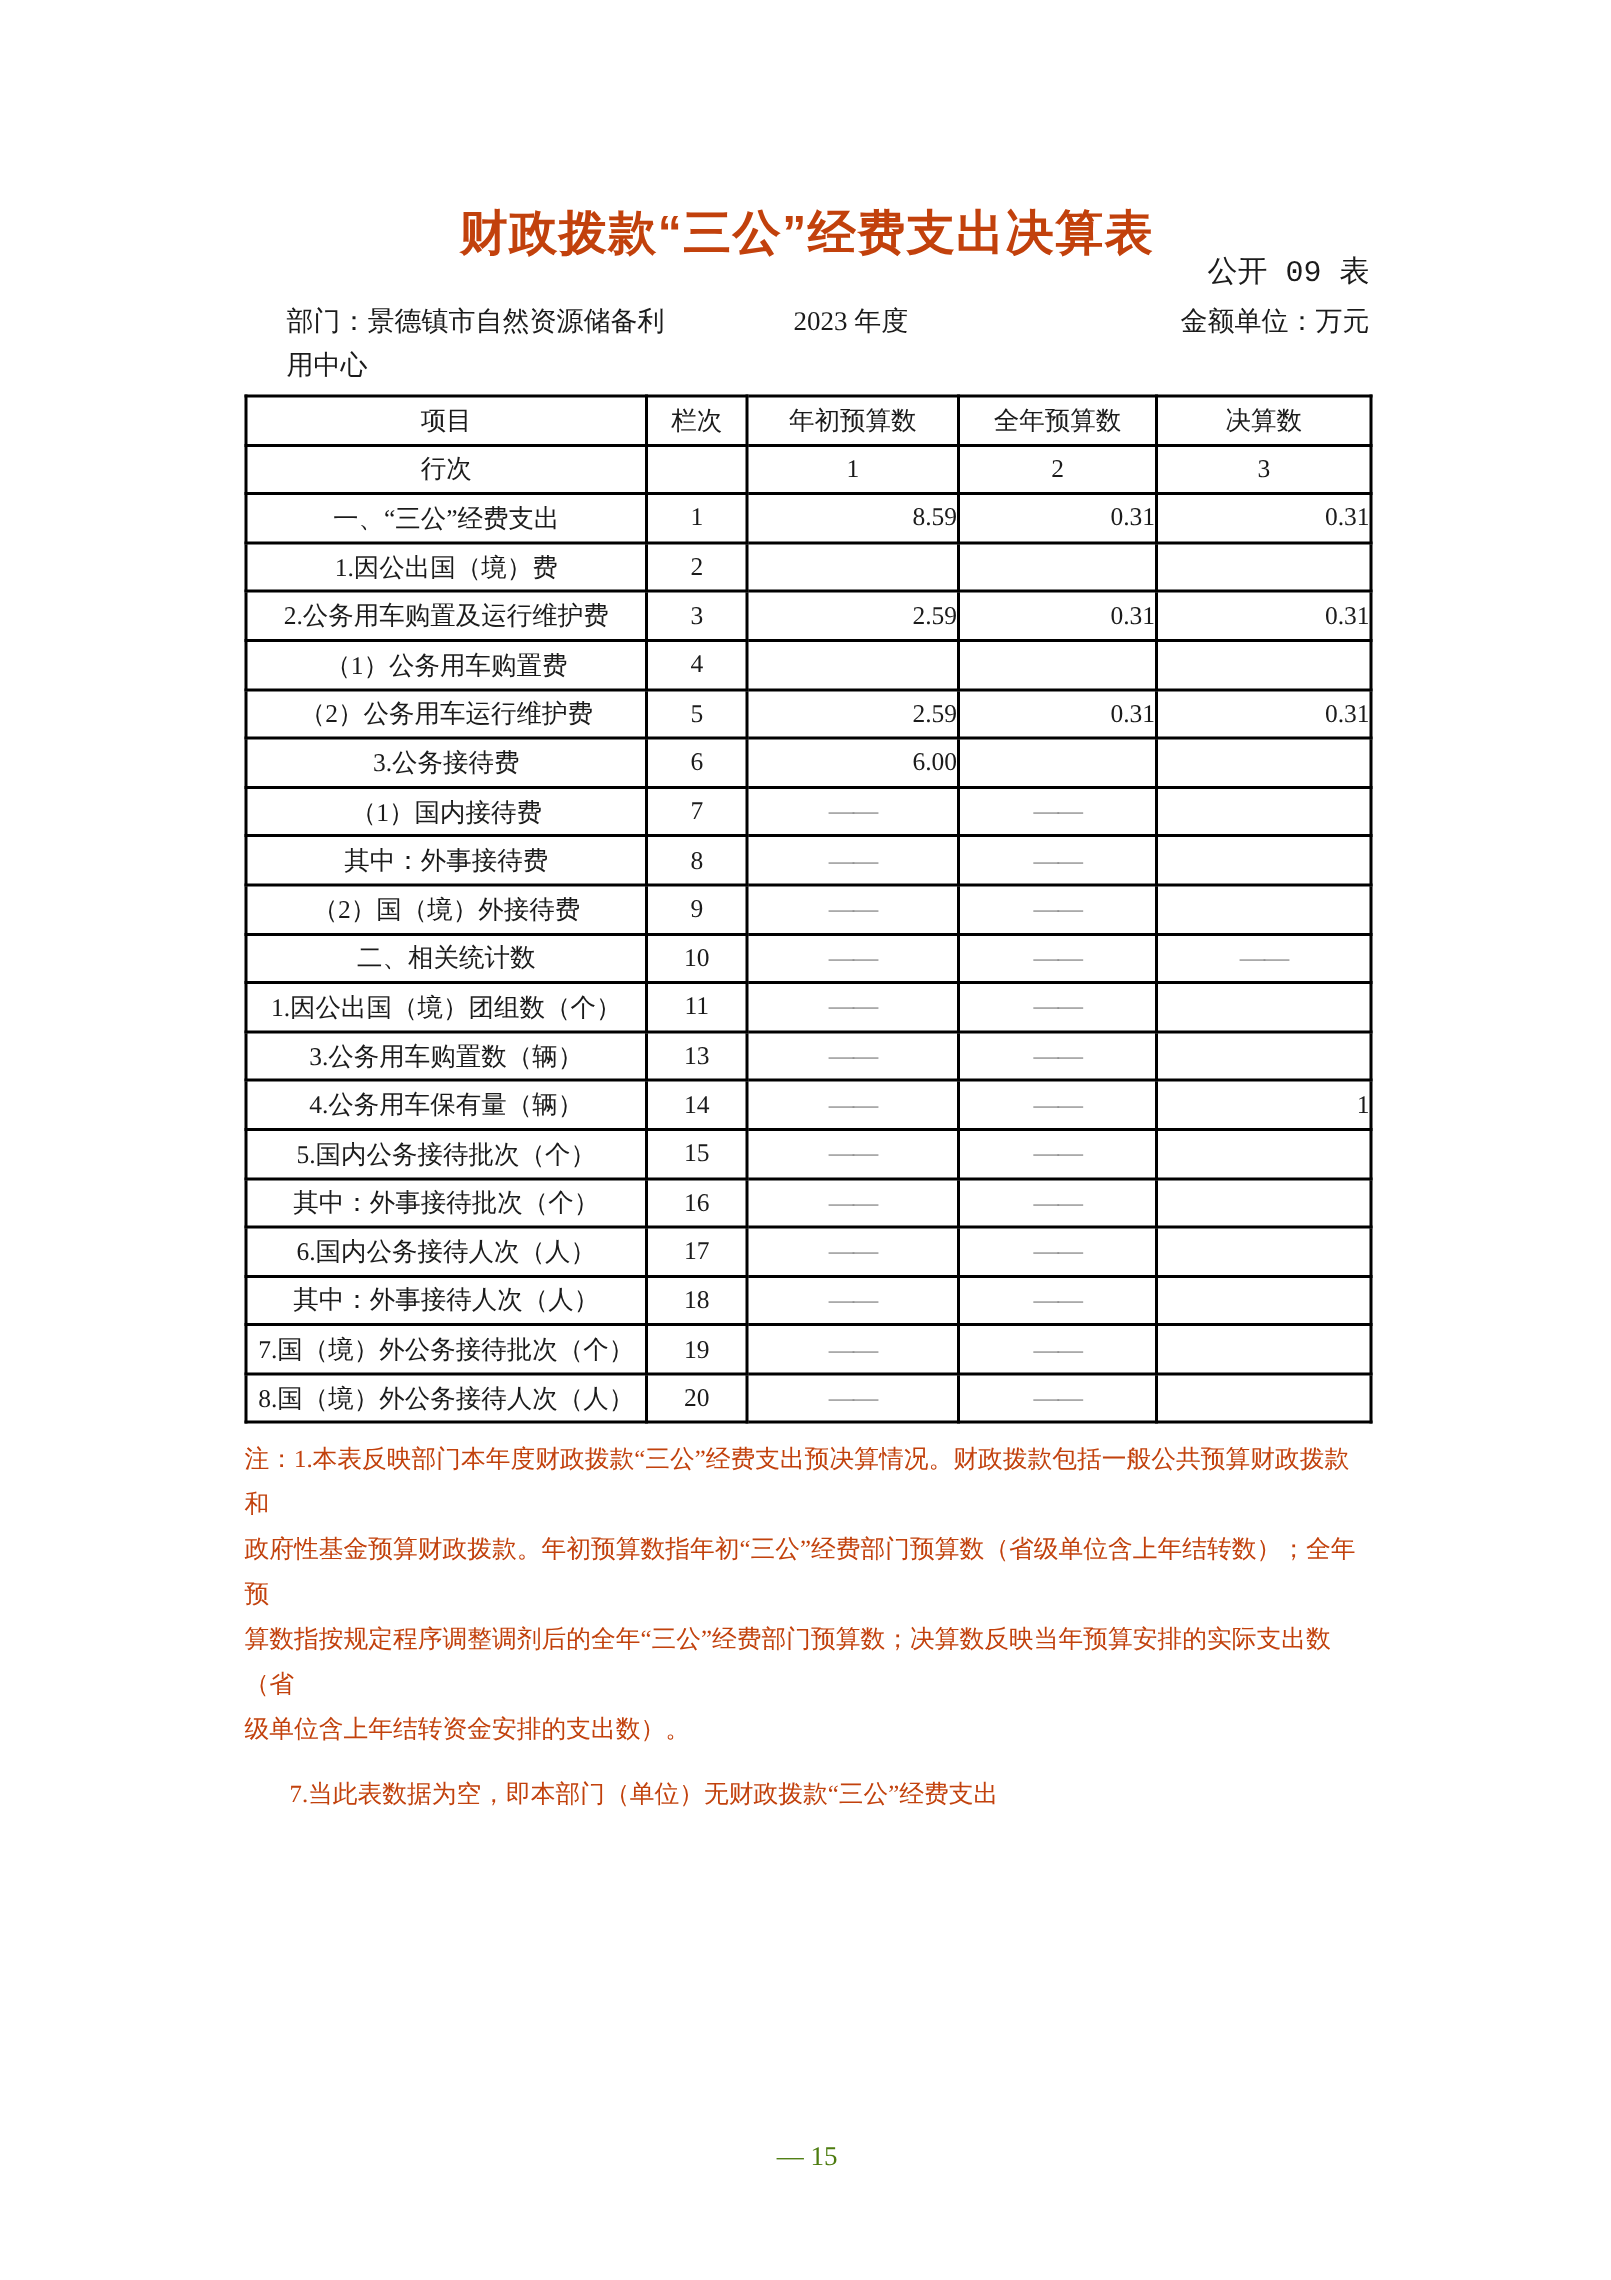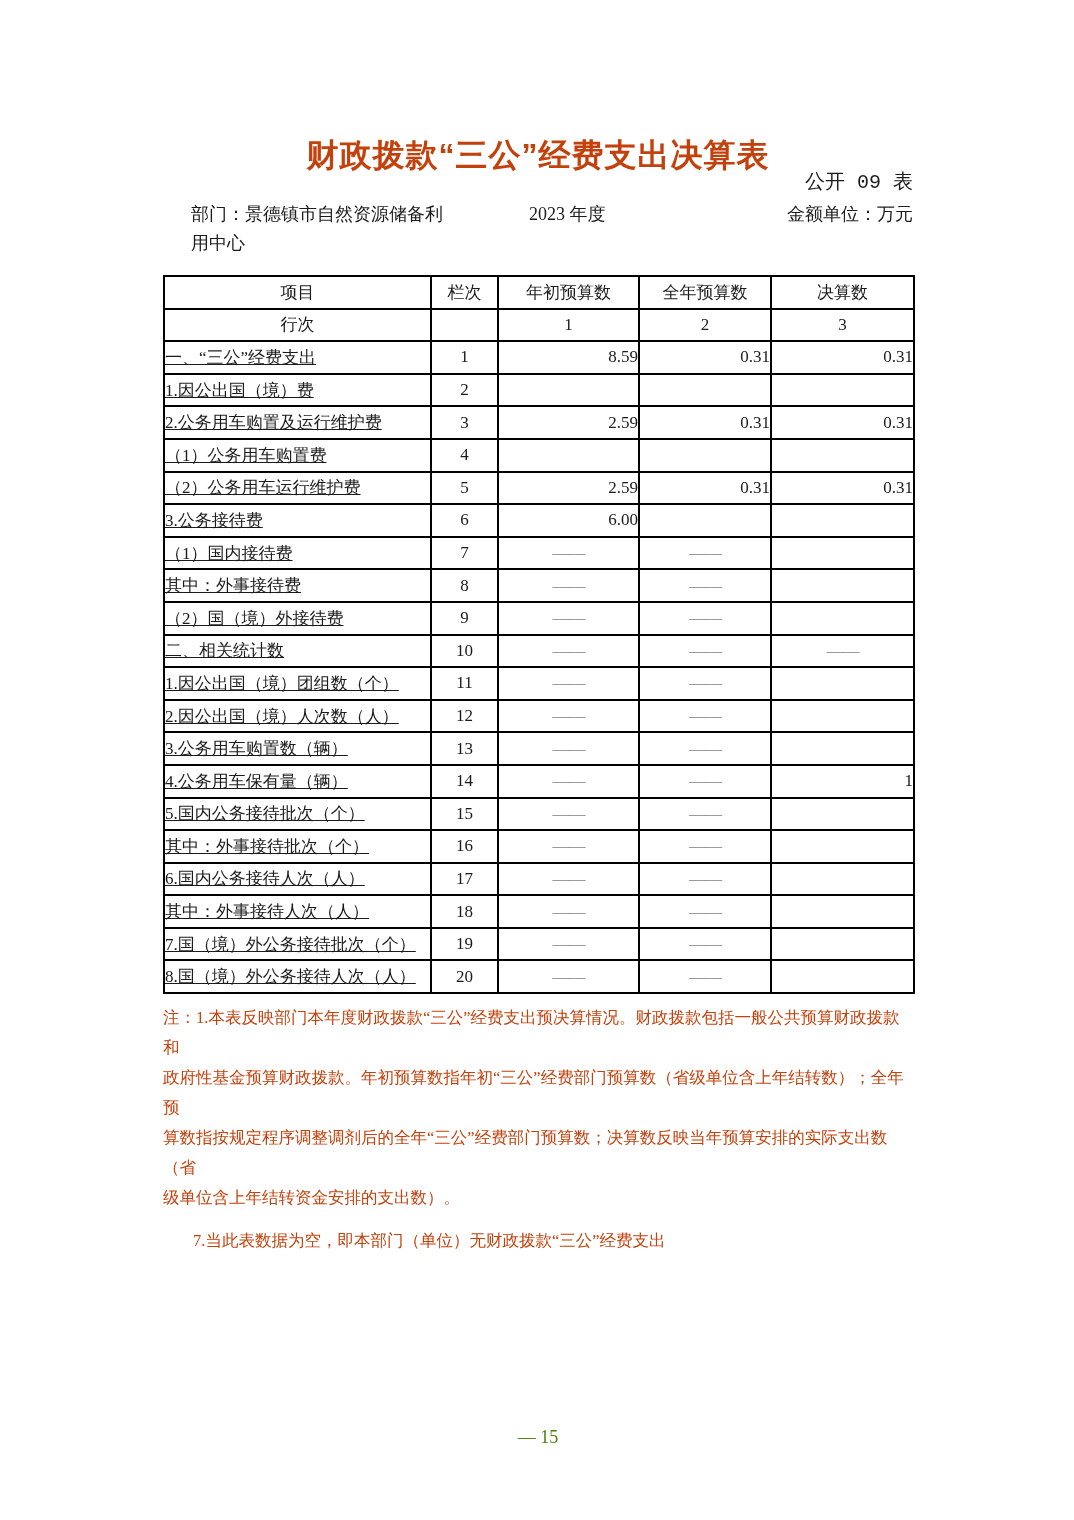--- a/index.html
+++ b/index.html
@@ -24,37 +24,37 @@
   .form-label {
     text-align:right;
     font-size:20px; line-height:22px;font-family:Liberation Mono, monospace;
   }
   .meta-row { position:relative; margin-top:6px; font-size:18px; line-height:29px;margin-left:28px; }
   .dept-line { text-align:left; }
   .year-label { position:absolute; left:338px; top:0; }
   .unit-label { position:absolute; right:0; top:0; }
 
   table.budget {
-    margin-top:17px;
+    margin-top:5px;
     border-collapse:collapse;
     table-layout:fixed;
     width:750px;
     padding-left:28px;
   }
   table.budget th, table.budget td {
     border:2px solid #000000;
     height:30.6px;
     font-size:17px;
     font-weight:normal;
     padding:0;
     overflow:hidden;
     white-space:nowrap;
   }
   table.budget th { text-align:center; }
-  .item-cell { text-align:left;text-decoration:underline; }
+  .item-cell { text-align:center; }
   .ind-0 { padding-left:7px; }
   .ind-1 { padding-left:14px; }
   .ind-2 { padding-left:38px; }
   .ind-3 { padding-left:76px; }
   .line-cell { text-align:center; }
   .val-num  { text-align:right; padding-right:9px; }
   .val-dash { text-align:center; color:#8a8a8a; letter-spacing:-1px; }
   .sub-head { text-align:center; }
 
   .notes { margin-top:9px; font-size:16.5px; line-height:30px; color:#c2410c; }
@@ -180,27 +180,20 @@
             <td class="val-dash">——</td>
           </tr>
           <tr>
             <td class="item-cell ind-1">1.因公出国（境）团组数（个）</td>
             <td class="line-cell">11</td>
             <td class="val-dash">——</td>
             <td class="val-dash">——</td>
             <td></td>
           </tr>
           <tr>
-            <td class="item-cell ind-1">2.因公出国（境）人次数（人）</td>
-            <td class="line-cell">12</td>
-            <td class="val-dash">——</td>
-            <td class="val-dash">——</td>
-            <td></td>
-          </tr>
-          <tr>
             <td class="item-cell ind-1">3.公务用车购置数（辆）</td>
             <td class="line-cell">13</td>
             <td class="val-dash">——</td>
             <td class="val-dash">——</td>
             <td></td>
           </tr>
           <tr>
             <td class="item-cell ind-1">4.公务用车保有量（辆）</td>
             <td class="line-cell">14</td>
             <td class="val-dash">——</td>

